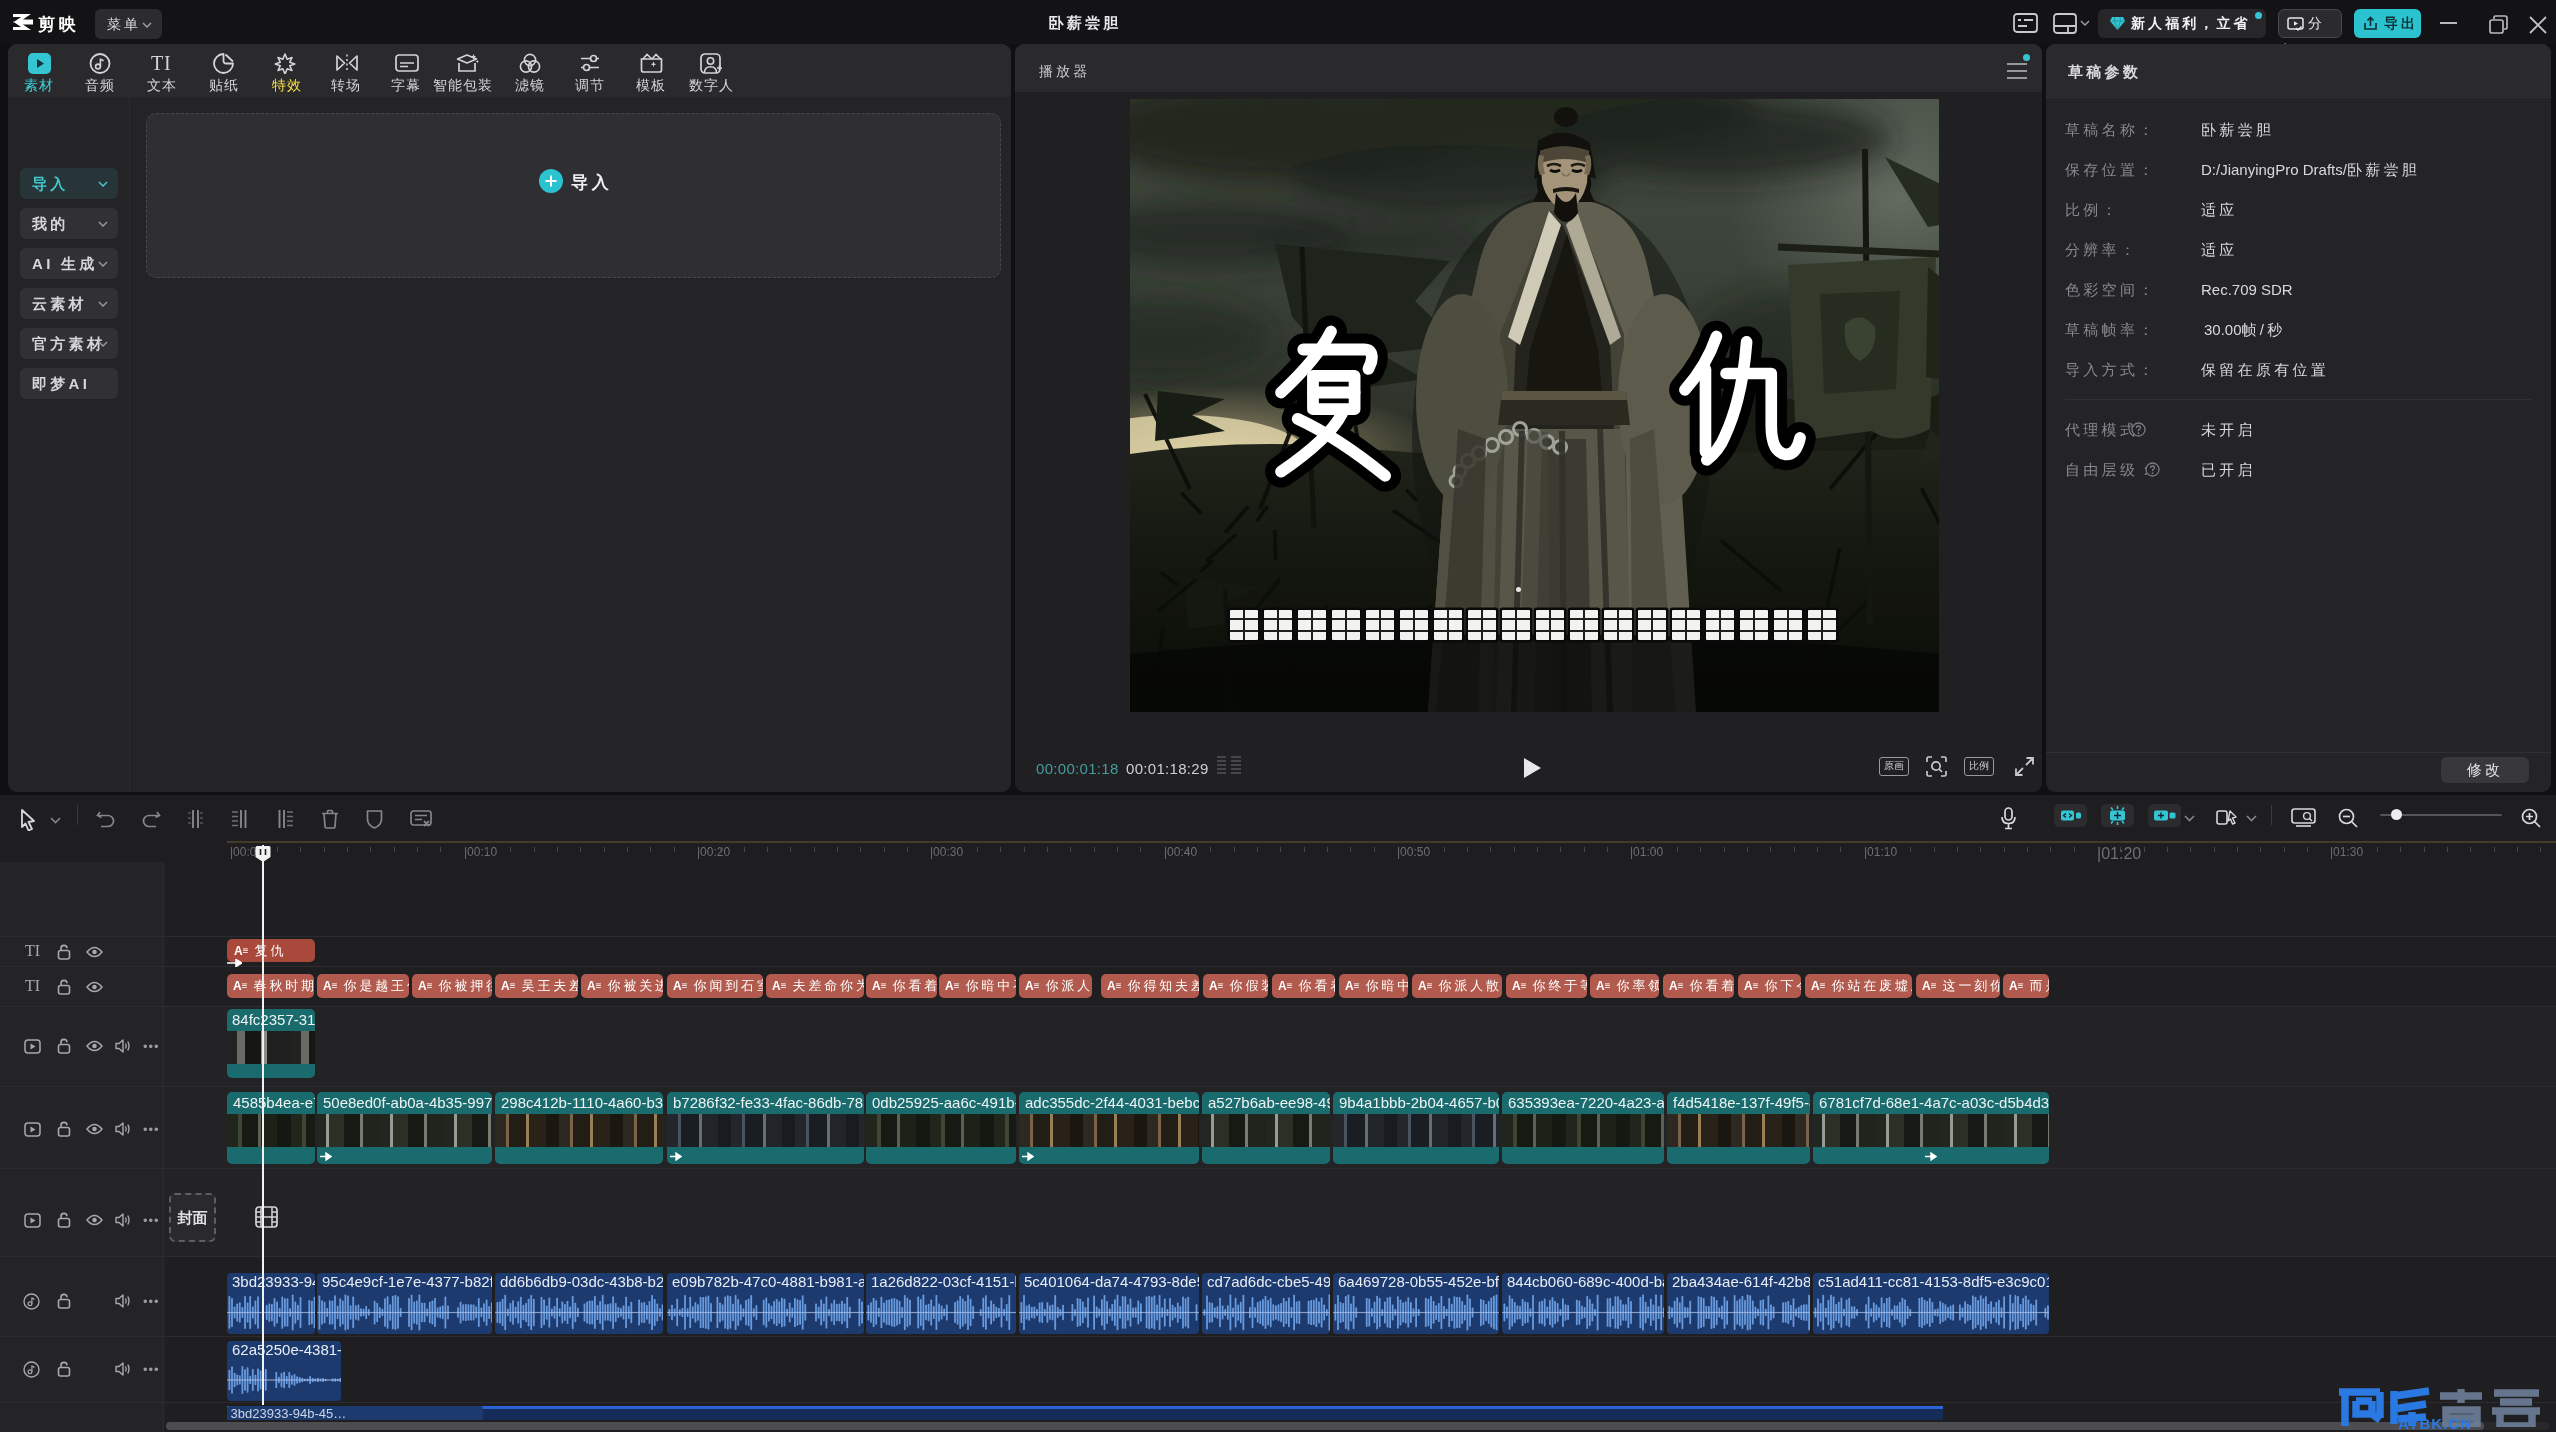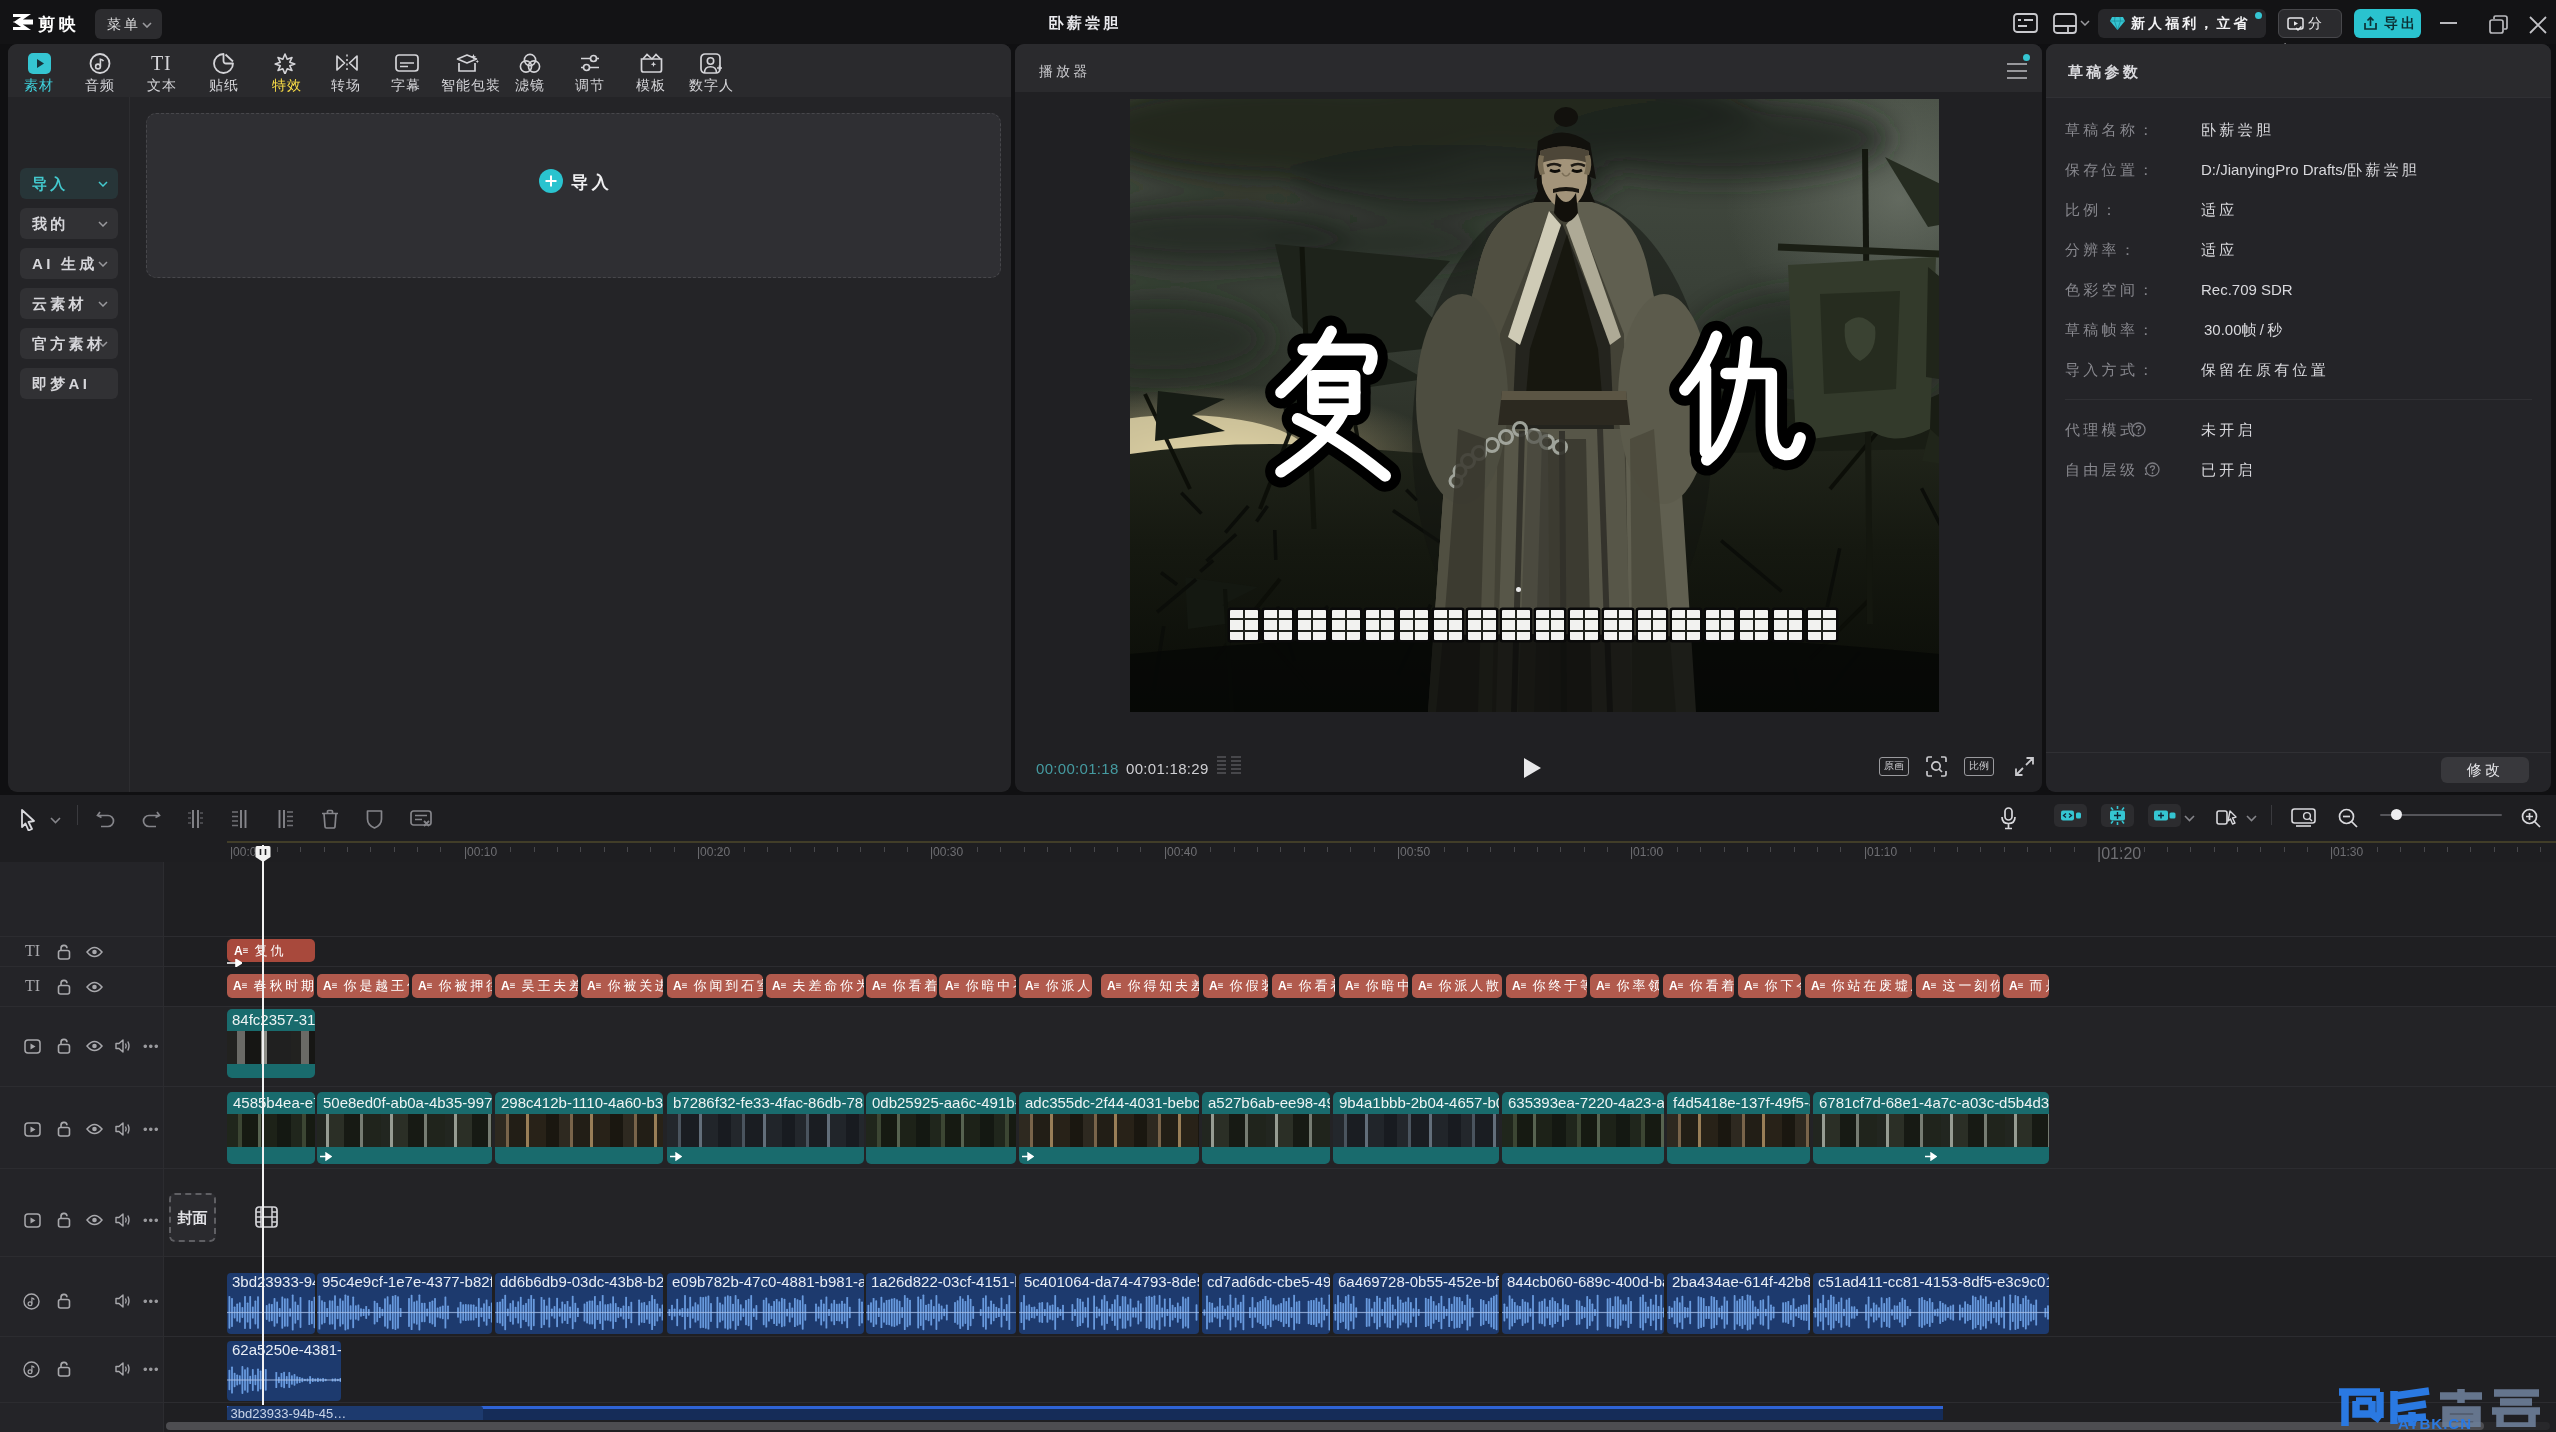--- a/index.html
+++ b/index.html
@@ -115,21 +115,21 @@
       </div>
       <div class="abs" style="left:381px;top:33px;width:34px;text-align:center;font-size:14px;color:#d4d4d8"><span style="letter-spacing:1px">字幕</span></div>
       <div class="abs" style="left:448px;top:9px;width:24px;height:22px">
         <svg width="23" height="21" viewBox="0 0 23 21">
           <path d="M3 10 V18 H19 V10" stroke="#d4d4d8" stroke-width="1.7" fill="none"></path>
           <path d="M1.5 6 L11 2 L20.5 6 L11 10 Z" stroke="#d4d4d8" stroke-width="1.6" fill="none" stroke-linejoin="round"></path>
           <path d="M17.5 1 L18.3 3 L20.3 3.8 L18.3 4.6 L17.5 6.6 L16.7 4.6 L14.7 3.8 L16.7 3 Z" fill="#d4d4d8"></path>
           <path d="M21.3 6.8 L21.8 8 L23 8.5 L21.8 9 L21.3 10.2 L20.8 9 L19.6 8.5 L20.8 8 Z" fill="#d4d4d8"></path>
         </svg>
       </div>
-      <div class="abs" style="left:425px;top:33px;width:68px;text-align:right;font-size:14px;color:#d4d4d8"><span style="letter-spacing:1px">智能包装</span></div>
+      <div class="abs" style="left:425px;top:33px;width:68px;text-align:left;font-size:14px;color:#d4d4d8"><span style="letter-spacing:1px">智能包装</span></div>
       <div class="abs" style="left:511px;top:9px;width:24px;height:22px">
         <svg width="22" height="21" viewBox="0 0 22 21">
           <circle cx="11" cy="7" r="5.6" stroke="#d4d4d8" stroke-width="1.6" fill="none"></circle>
           <circle cx="7" cy="13.5" r="5.6" stroke="#d4d4d8" stroke-width="1.6" fill="none"></circle>
           <circle cx="15" cy="13.5" r="5.6" stroke="#d4d4d8" stroke-width="1.6" fill="none"></circle>
         </svg>
       </div>
       <div class="abs" style="left:505px;top:33px;width:34px;text-align:center;font-size:14px;color:#d4d4d8"><span style="letter-spacing:1px">滤镜</span></div>
       <div class="abs" style="left:571px;top:9px;width:24px;height:22px">
         <svg width="22" height="20" viewBox="0 0 22 20">

